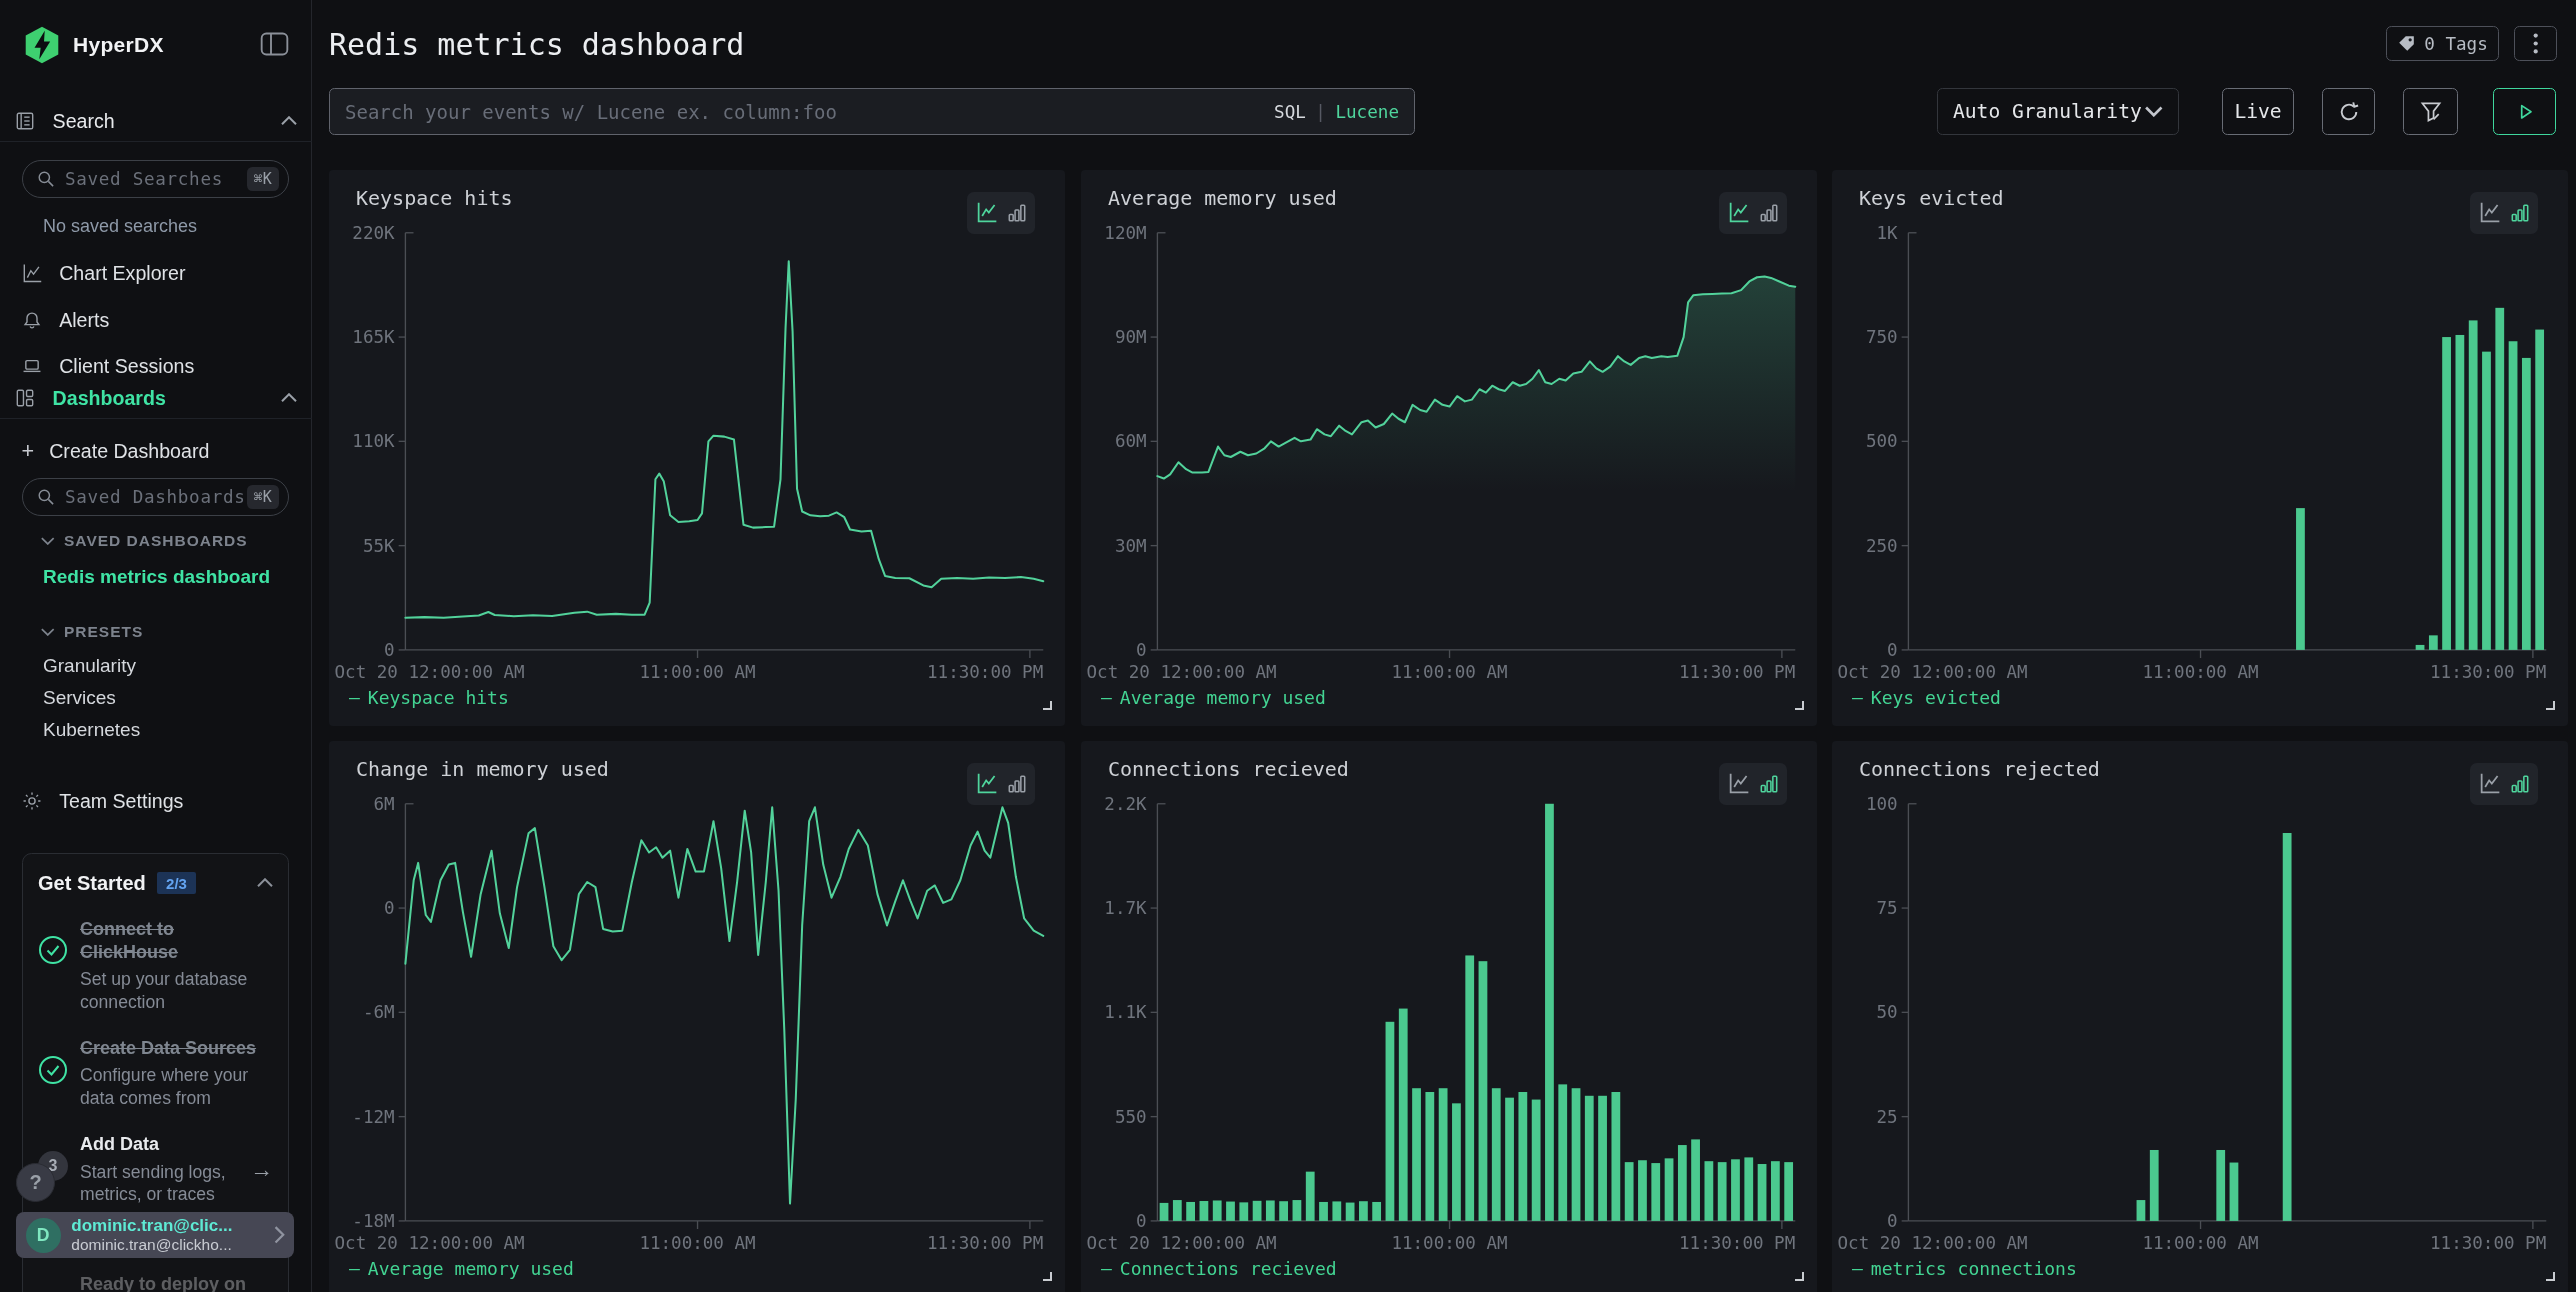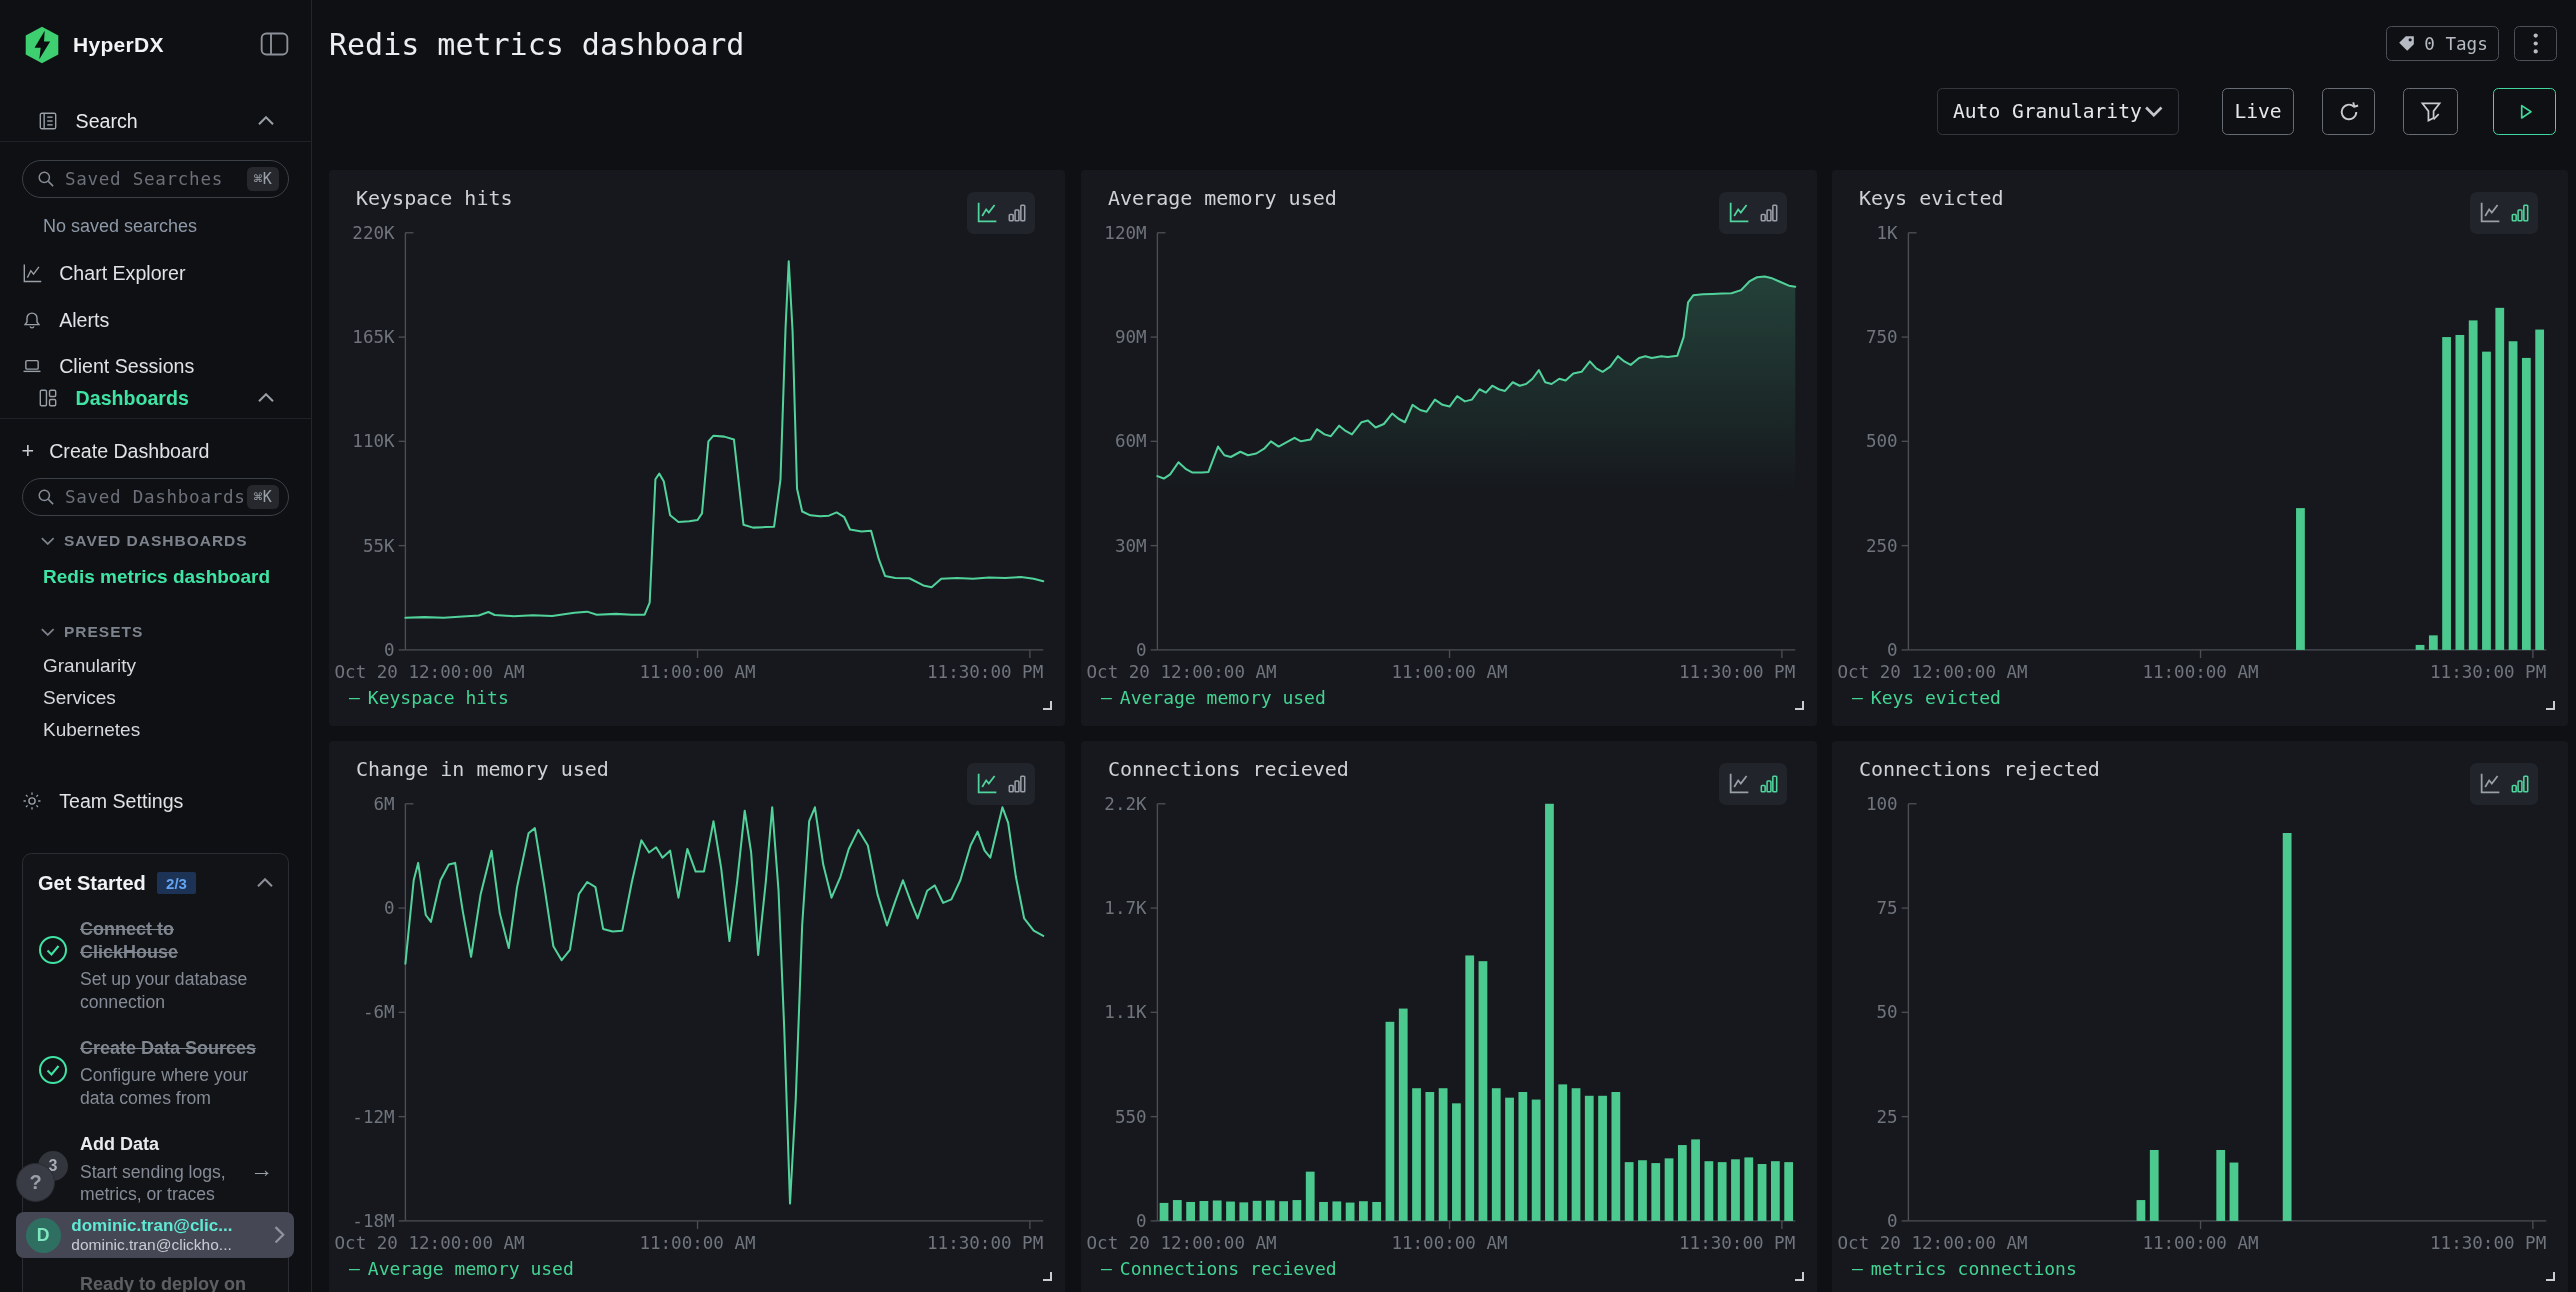--- a/index.html
+++ b/index.html
@@ -8,21 +8,21 @@
   .mono { font-family:"DejaVu Sans Mono","Liberation Mono",monospace; }
 
   
   .sidebar { position:absolute; left:0; top:0; width:312px; height:1293px;
     background:#0f1013; border-right:0.7px solid #24262c; z-index:5; }
   .logo-row { position:absolute; left:23px; top:24px; width:267px; height:42px; display:flex; align-items:center; }
   .logo-hex { width:38px; height:38px; display:inline-block; }
   .brand { color:#f2f3f5; font-weight:bold; font-size:21px; margin-left:12px; letter-spacing:0.3px; }
   .collapse-btn { margin-left:auto; background:none; border:none; color:#8b9099; cursor:pointer; }
   .sec-hdr { position:absolute; left:0; width:312px; height:41px; display:flex; align-items:center;
-    padding:0 38px; color:#e7e9ec; font-size:19.6px; border-bottom:0.7px solid #1f2228; }
+    padding:0 15px; color:#e7e9ec; font-size:19.6px; border-bottom:0.7px solid #1f2228; }
   .sec-hdr .icon { color:#9aa0a8; margin-right:17.6px; display:inline-flex; }
   .sec-hdr .chev { margin-left:auto; color:#9aa0a8; display:inline-flex; }
   .sec-hdr.green-label .lbl { color:#3fe3a4; font-weight:bold; }
   .pill-input { position:absolute; left:22px; width:267px; height:38px; border:1.4px solid #3c4047;
     border-radius:19.6px; display:flex; align-items:center; padding:0 9.5px 0 13.5px; color:#6b707a; }
   .pill-input .mag { color:#878d96; display:inline-flex; margin-right:10.8px; }
   .pill-input .ph { font-family:"DejaVu Sans Mono","Liberation Mono",monospace; font-size:17.6px; letter-spacing:0.7px; }
   .pill-input .kbd { margin-left:auto; background:#26282e; color:#9aa0a8; border-radius:5.4px;
     font-size:15px; padding:3.4px 6.8px; }
   .muted-line { position:absolute; left:43px; color:#8e99a8; font-size:18px; }
@@ -339,20 +339,28 @@
     <span>0 Tags</span>
   </button>
   <button class="hdr-btn kebab-btn">
     <svg width="5.4" height="23" viewBox="0 0 6 26" fill="currentColor">
         <circle cx="3" cy="4" r="2.4"></circle>
         <circle cx="3" cy="13" r="2.4"></circle>
         <circle cx="3" cy="22" r="2.4"></circle>
       </svg>
   </button>
 
+  <div class="toolbar-box search-box">
+    <span class="ph">Search your events w/ Lucene ex. column:foo</span>
+    <span class="modes">
+      <span class="sql">SQL</span>
+      <span class="sep">|</span>
+      <span class="lucene">Lucene</span>
+    </span>
+  </div>
 
 
   <div class="toolbar-box gran-box">
     <span>Auto Granularity</span>
     <span class="chev">
       <svg width="17.6" height="10.8" viewBox="0 0 16 9" fill="none" stroke="currentColor" stroke-width="2.4">
           <polyline points="1,1 8,8 15,1"></polyline>
         </svg>
     </span>
   </div>

